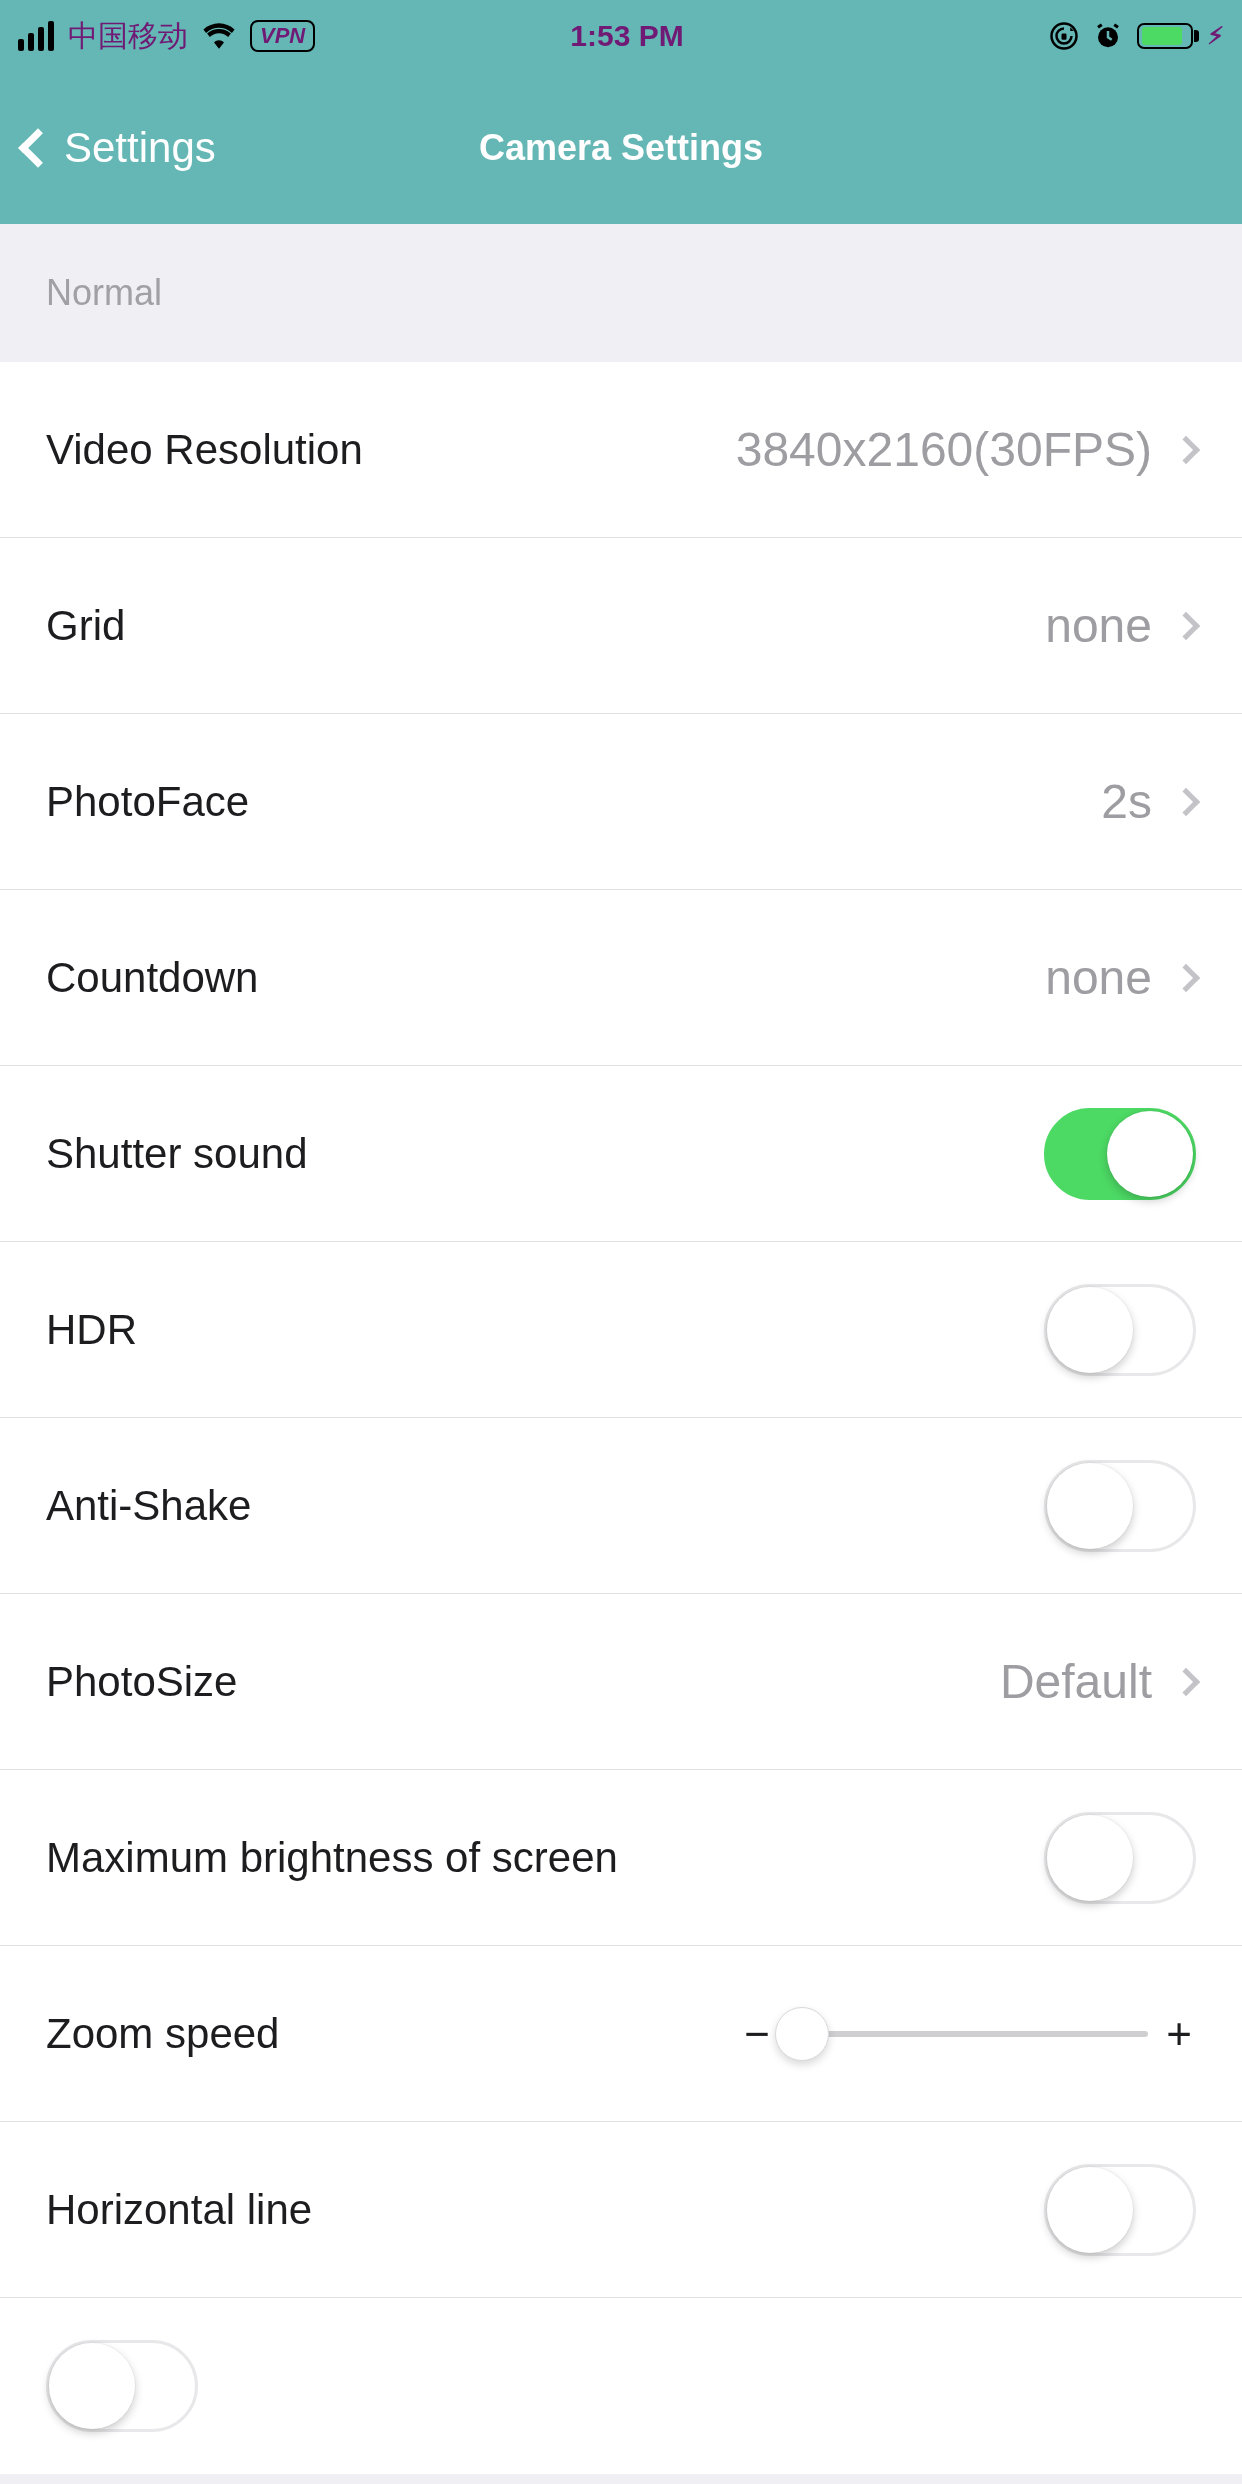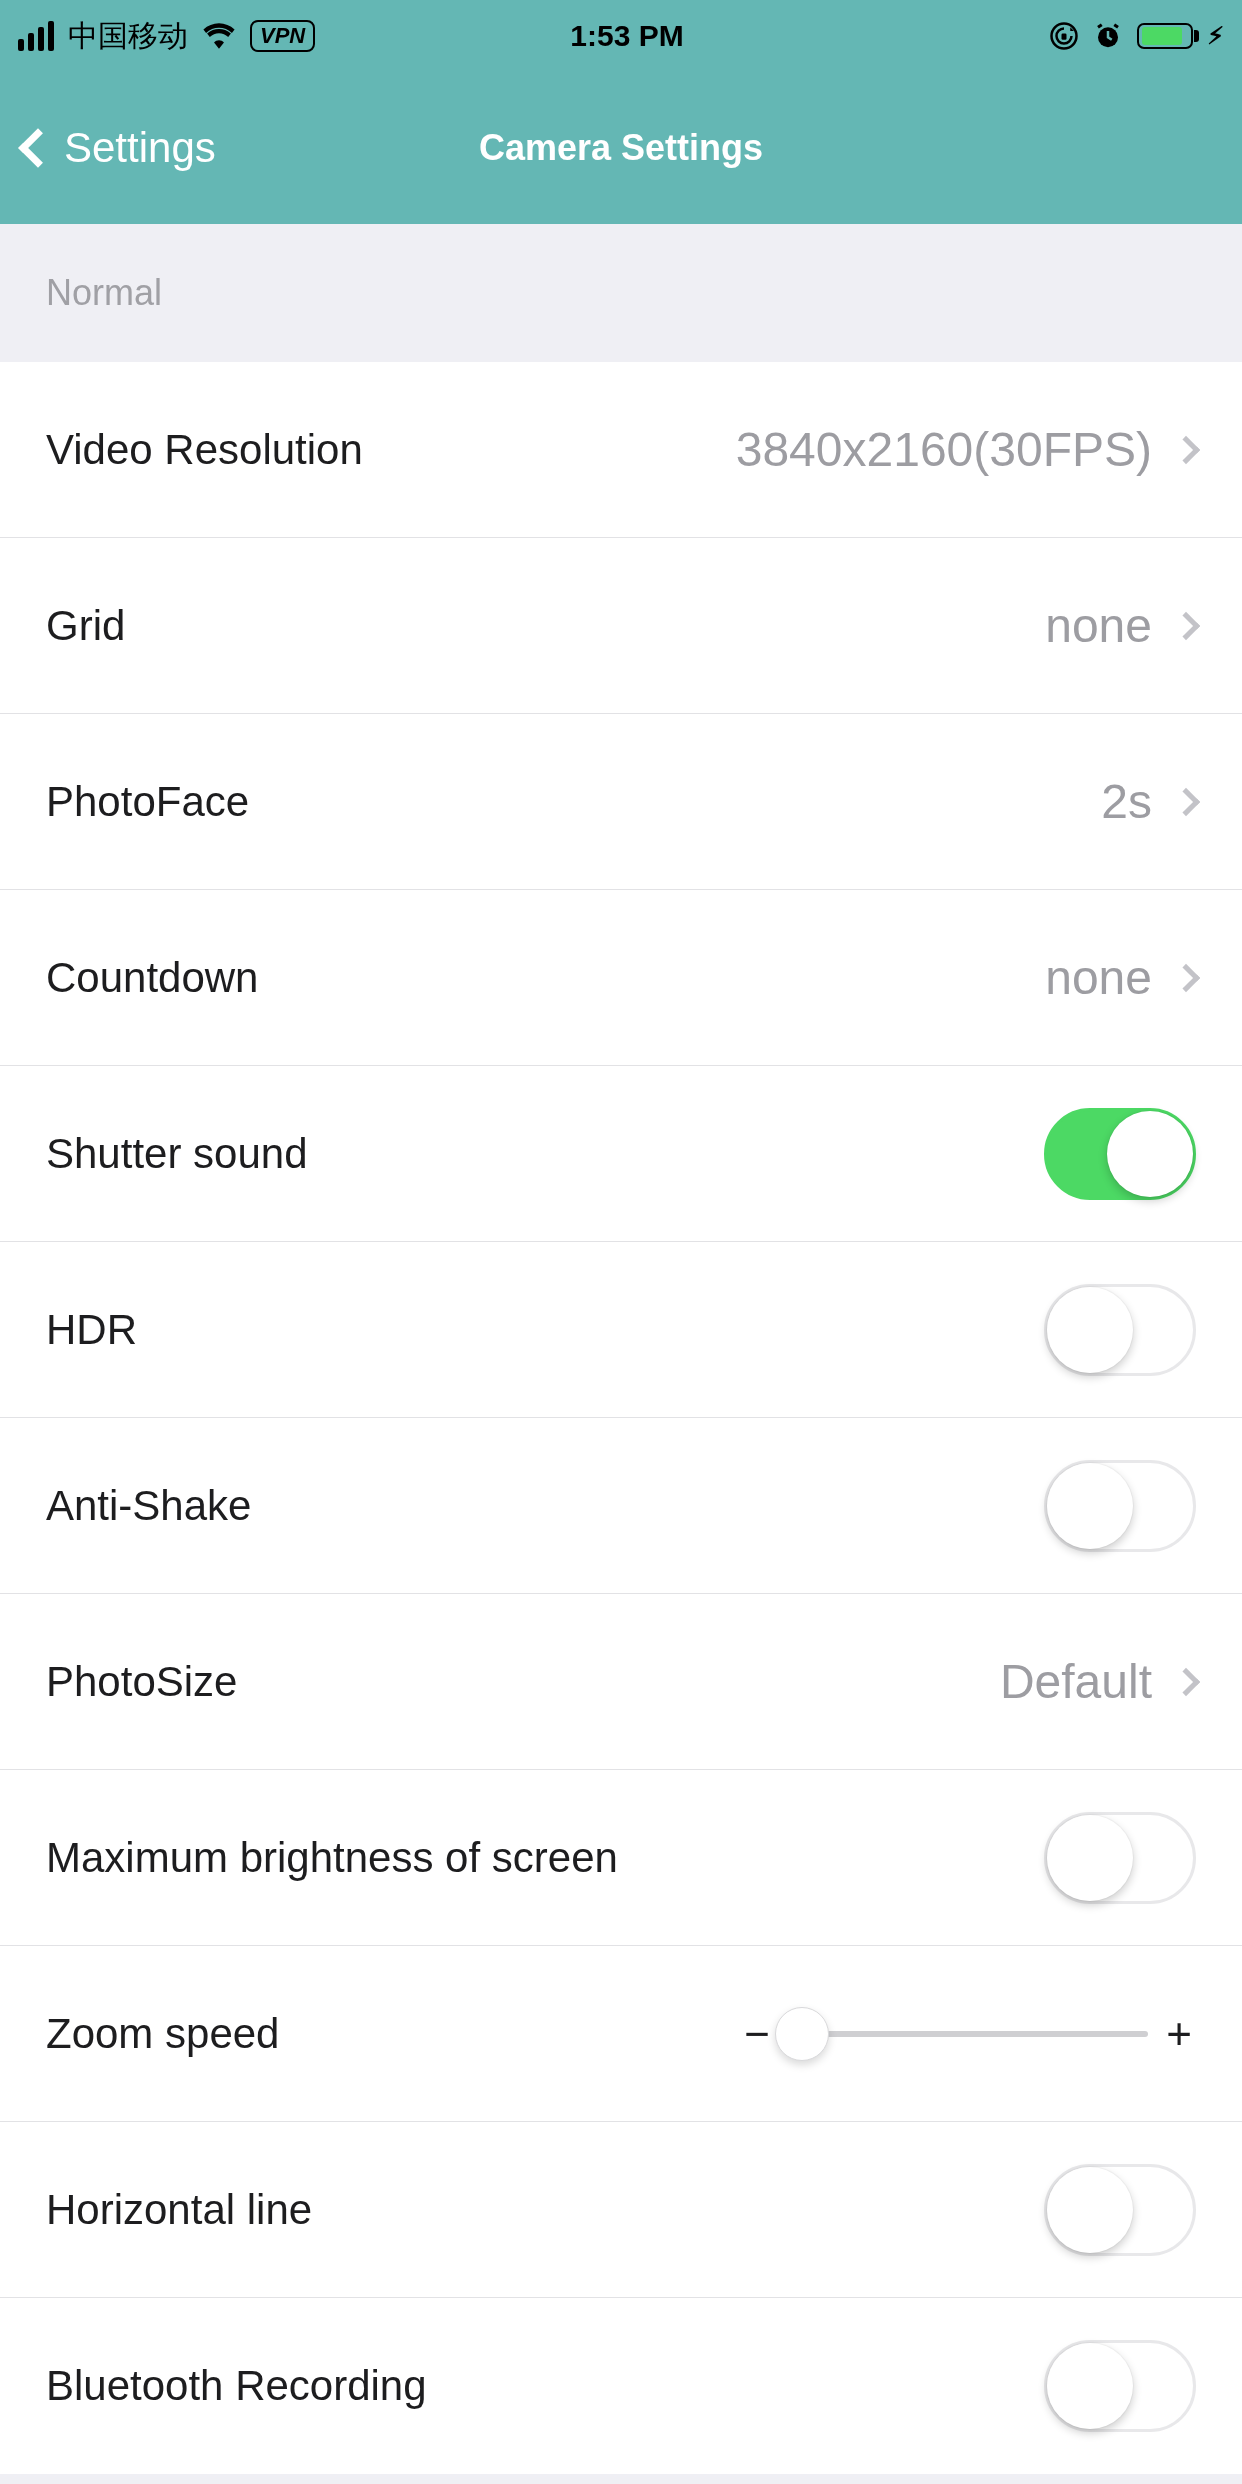--- a/index.html
+++ b/index.html
@@ -16,21 +16,21 @@
   .status-bar {
     position: relative;
     height: 72px;
     background: #64b7b4;
     display: flex;
     align-items: center;
     justify-content: space-between;
     padding: 0 18px;
     font-size: 30px;
     font-weight: 600;
-    color: #000000;
+    color: #701a75;
   }
   .status-left, .status-right { display: flex; align-items: center; gap: 14px; }
   .signal-bars { display: flex; align-items: flex-end; gap: 4px; }
   .signal-bars span {
     display: inline-block; width: 6px; background: #000;
     border-radius: 2px;
   }
   .signal-bars span:nth-child(1){height:12px}
   .signal-bars span:nth-child(2){height:18px}
   .signal-bars span:nth-child(3){height:24px}
@@ -313,21 +313,20 @@
   </div>
 
   <div class="row">
     <span class="row-label">Horizontal line</span>
     <span class="toggle off">
         <span class="knob"></span>
       </span>
   </div>
 
   <div class="row">
-    <span class="row-label">Bluetooth Recording</span>
     <span class="toggle off">
         <span class="knob"></span>
       </span>
   </div>
 
 </div>
 
 <div class="bottom-spacer"></div>
 
 </body></html>

